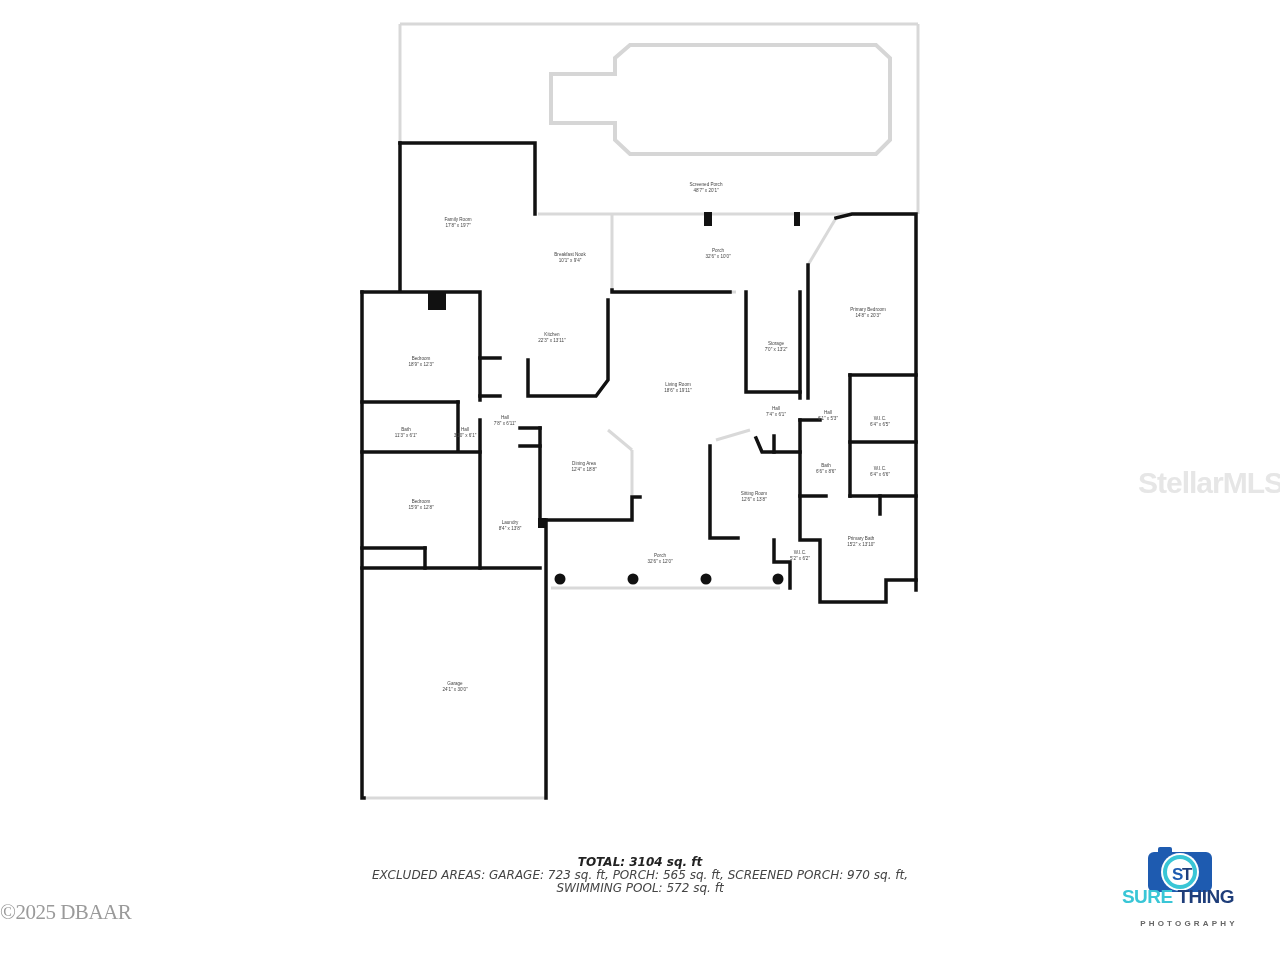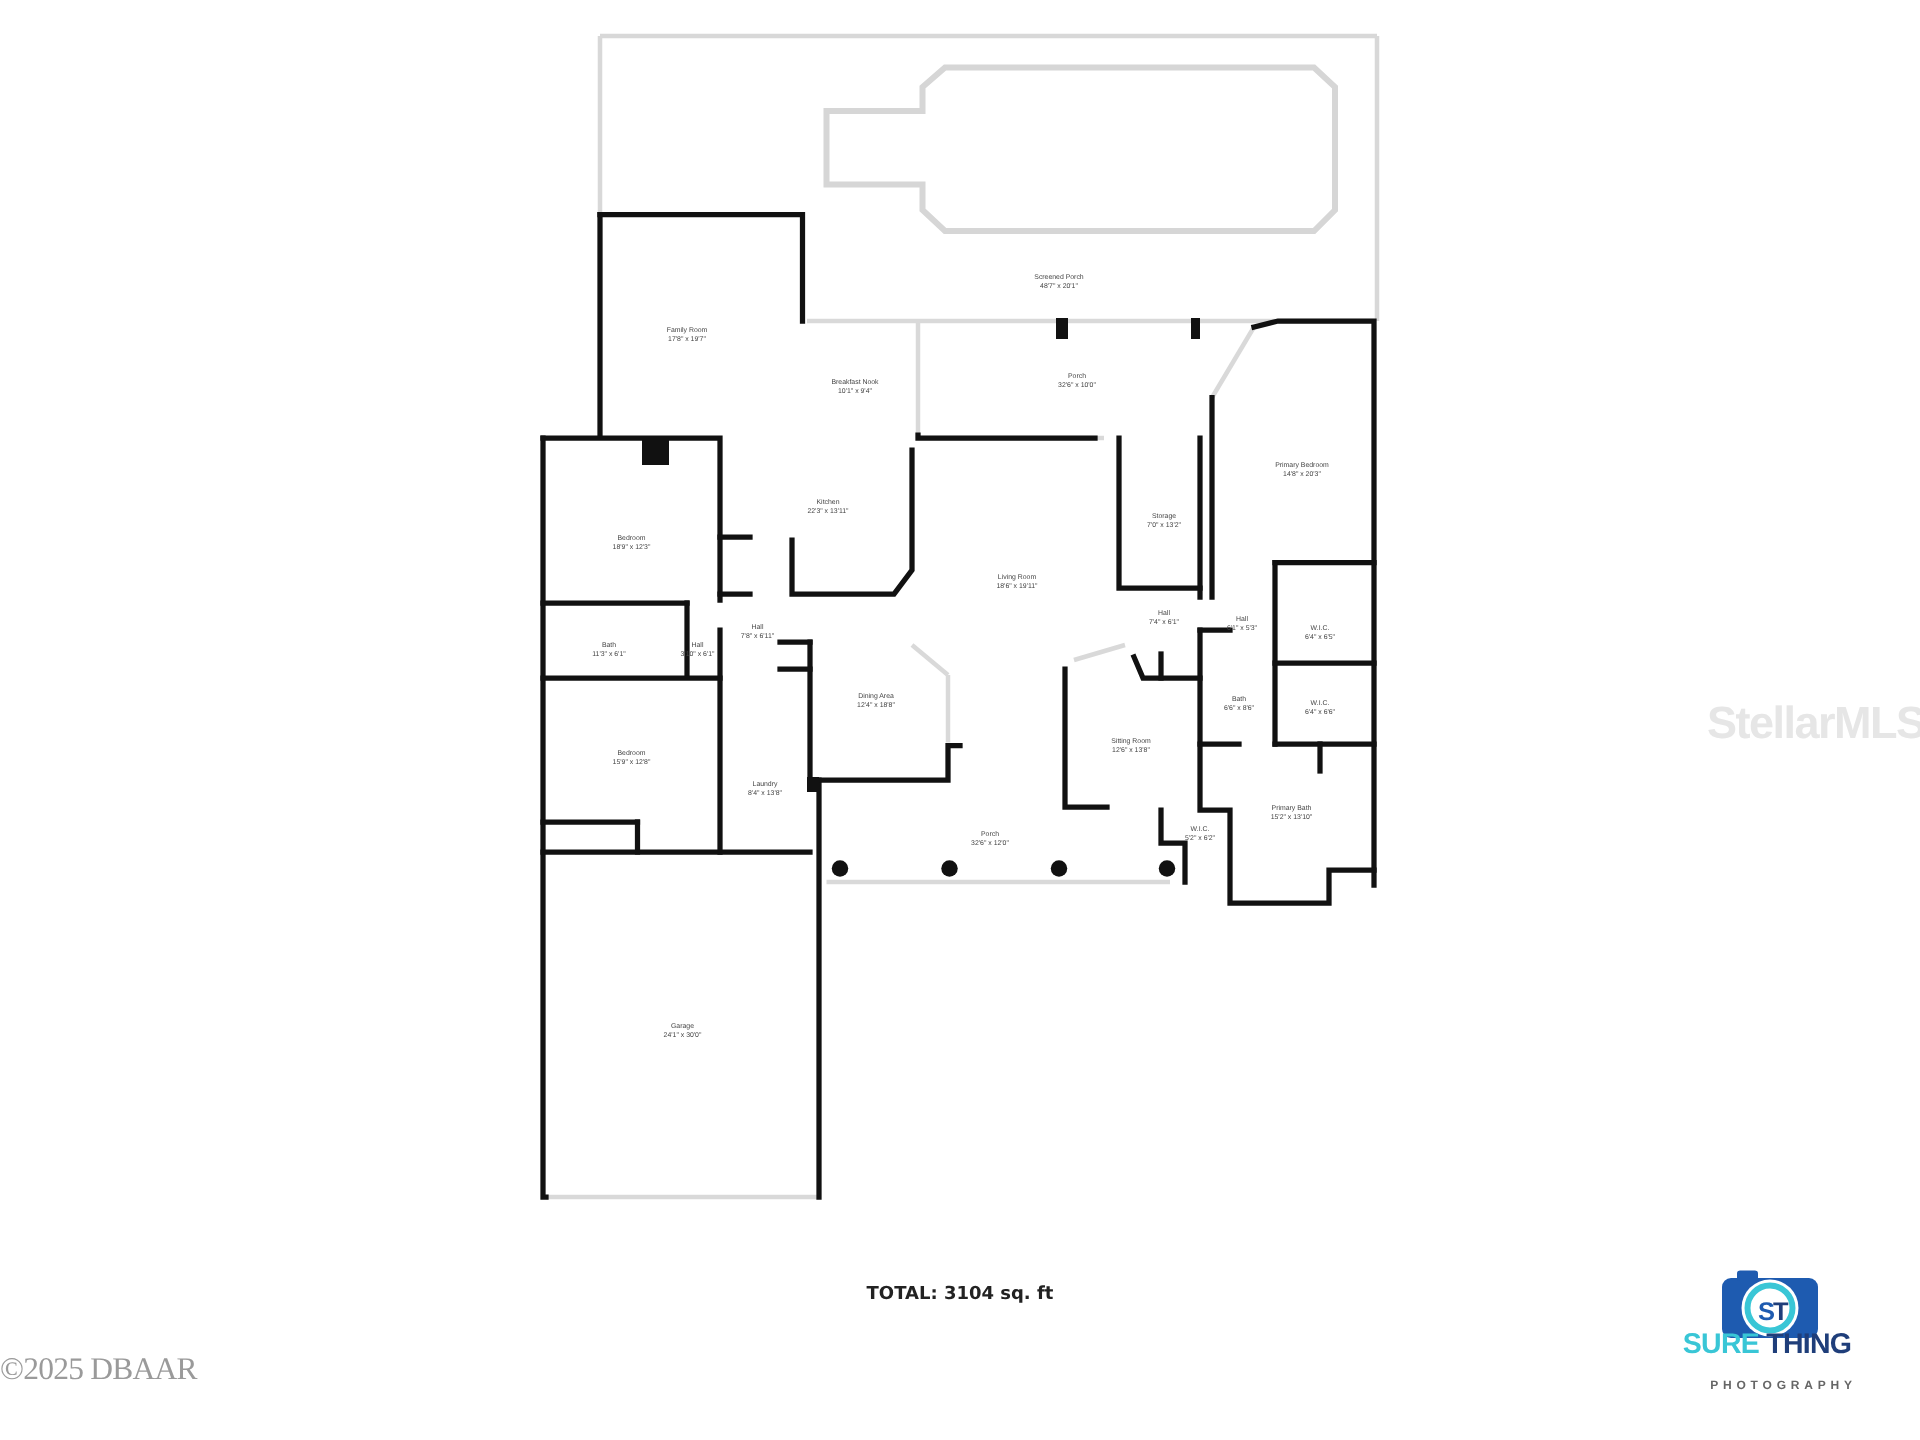--- a/index.html
+++ b/index.html
@@ -1,20 +1,20 @@
 <!DOCTYPE html>
 <html><head>
 <meta charset="utf-8">
 <style>
   html, body { margin:0; padding:0; background:#ffffff; }
   body { width:1280px; height:960px; position:relative; overflow:hidden; font-family:"DejaVu Sans", sans-serif; }
   #plan { position:absolute; left:0; top:0; width:1280px; height:960px; }
   .room-label { position:absolute; transform:translate(-50%,-50%); text-align:center; color:#444; font-size:4.6px; line-height:6px; white-space:nowrap; font-family:"Liberation Sans", sans-serif; }
   .room-label .dim { display:block; }
-  .footer { position:absolute; left:0; width:1280px; top:856px; text-align:center; color:#333; font-family:"DejaVu Sans", sans-serif; }
+  .footer { position:absolute; left:0; width:1280px; top:856px; text-align:center; color:#333; font-family:"DejaVu Sans", sans-serif;font-style:italic; }
   .footer .total { font-weight:bold; font-size:12px; line-height:13px; color:#222; }
   .footer .line { font-size:12px; line-height:13px; color:#444; }
   .footer .note { font-size:7.5px; margin-top:10px; color:#444; }
   .copyright { position:absolute; left:0; top:900px; font-size:21px; color:#9a9a9a; letter-spacing:-0.5px; font-family:Liberation Serif, serif; }
   .watermark { position:absolute; left:1138px; top:466px; font-size:30px; color:#e6e6e6; font-weight:bold; letter-spacing:-1px; font-family:"Liberation Sans", sans-serif; }
   .logo { position:absolute; left:1108px; top:848px; width:140px; height:84px; text-align:center; }
   .logo .name { position:absolute; left:0; top:38px; width:140px; font-weight:bold; font-size:19px; letter-spacing:-0.5px; font-family:"Liberation Sans", sans-serif; }
   .logo .name .a { color:#39c6d6; }
   .logo .name .b { color:#1f3e7a; }
   .logo .sub { position:absolute; left:11px; top:71px; width:140px; font-size:8px; letter-spacing:3.2px; color:#666; font-weight:bold; font-family:Liberation Sans, sans-serif; }
@@ -124,20 +124,22 @@
 <div class="room-label" style="left:510px;top:526px;"><span>Laundry</span><span class="dim">8'4" x 13'8"</span></div>
 <div class="room-label" style="left:861px;top:542px;"><span>Primary Bath</span><span class="dim">15'2" x 13'10"</span></div>
 <div class="room-label" style="left:800px;top:556px;"><span>W.I.C.</span><span class="dim">5'2" x 6'2"</span></div>
 <div class="room-label" style="left:660px;top:559px;"><span>Porch</span><span class="dim">32'6" x 12'0"</span></div>
 <div class="room-label" style="left:455px;top:687px;"><span>Garage</span><span class="dim">24'1" x 30'0"</span></div>
 
 <div class="watermark">StellarMLS</div>
 
 <div class="footer">
   <div class="total">TOTAL: 3104 sq. ft</div>
+  <div class="line">EXCLUDED AREAS: GARAGE: 723 sq. ft, PORCH: 565 sq. ft, SCREENED PORCH: 970 sq. ft,</div>
+  <div class="line">SWIMMING POOL: 572 sq. ft</div>
 </div>
 
 <div class="copyright">©2025 DBAAR</div>
 
 <div class="logo">
   <div class="name"><span class="a">SURE </span><span class="b">THING</span></div>
   <div class="sub">PHOTOGRAPHY</div>
 </div>
 
 </body></html>

